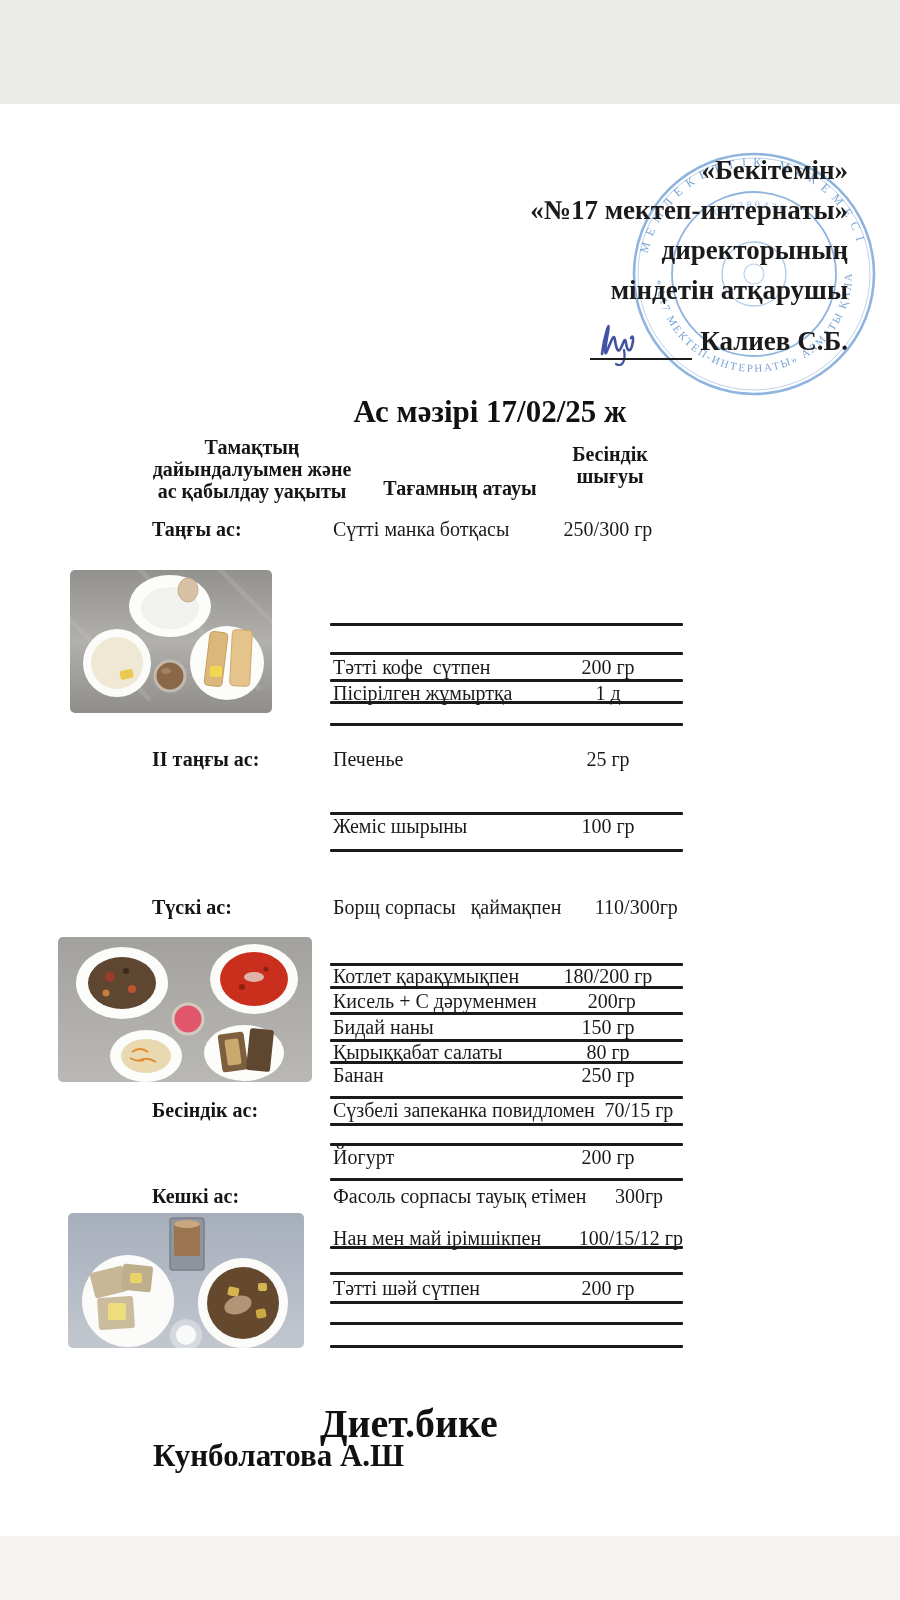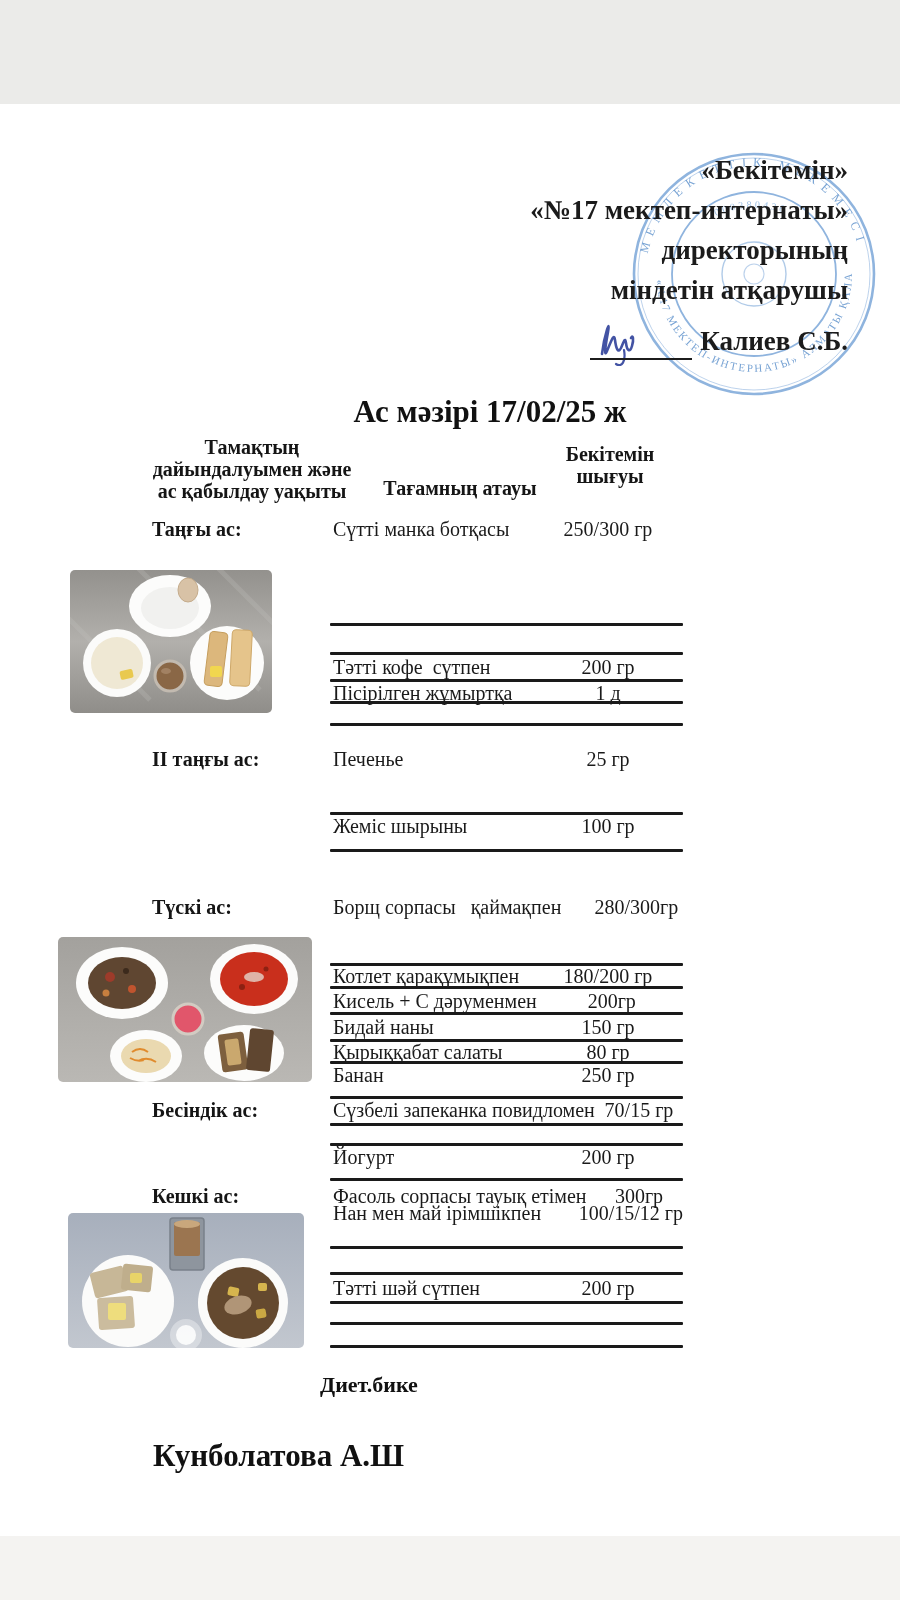--- a/index.html
+++ b/index.html
@@ -28,21 +28,21 @@
   .mrow{position:absolute;left:333px;width:350px;display:flex;justify-content:space-between;
         align-items:baseline;font-size:20px;line-height:22px;color:#1a1a1a;}
   .dish{white-space:pre;text-align:right;}
   .amt{flex:none;width:150px;text-align:center;white-space:pre;}
   .amt.tight{width:auto;min-width:88px;}
 
   .rule{position:absolute;left:330px;width:353px;height:3px;background:#1a1a1a;border-radius:1px;}
 
   .photo{position:absolute;border-radius:5px;overflow:hidden;}
 
-  .footer-role{position:absolute;left:320px;top:1372px;font-weight:bold;font-size:22px;color:#111;}
+  .footer-role{position:absolute;left:320px;top:1400px;font-weight:bold;font-size:40px;color:#111;}
   .footer-name{position:absolute;left:153px;top:1438px;font-weight:bold;font-size:31px;color:#111;}
 </style>
 </head>
 <body>
 
 <div class="page">
   <div class="top-band"></div>
   <div class="bottom-band"></div>
 
   <svg class="stamp" width="284" height="256" viewBox="0 0 284 256">
@@ -87,21 +87,21 @@
 
   <div class="hcell hc1">
     <span>Тамақтың</span>
     <span>дайындалуымен және</span>
     <span>ас қабылдау уақыты</span>
   </div>
   <div class="hcell hc2">
     <span>Тағамның атауы</span>
   </div>
   <div class="hcell hc3">
-    <span>Бекітемін</span>
+    <span>Бесіндік</span>
     <span>шығуы</span>
   </div>
 
   <div class="meal" style="top:518px">Таңғы ас:</div>
   <div class="meal" style="top:748px">II таңғы ас:</div>
   <div class="meal" style="top:896px">Түскі ас:</div>
   <div class="meal" style="top:1099px">Бесіндік ас:</div>
   <div class="meal" style="top:1185px">Кешкі ас:</div>
 
   <div class="mrow" style="top:518px">
@@ -119,21 +119,21 @@
   <div class="mrow" style="top:748px">
     <span class="dish">Печенье</span>
     <span class="amt">25 гр</span>
   </div>
   <div class="mrow" style="top:815px">
     <span class="dish">Жеміс шырыны</span>
     <span class="amt">100 гр</span>
   </div>
   <div class="mrow" style="top:896px">
     <span class="dish">Борщ сорпасы   қаймақпен</span>
-    <span class="amt">280/300гр</span>
+    <span class="amt">110/300гр</span>
   </div>
   <div class="mrow" style="top:965px">
     <span class="dish">Котлет қарақұмықпен</span>
     <span class="amt">180/200 гр</span>
   </div>
   <div class="mrow" style="top:990px">
     <span class="dish">Кисель + С дәруменмен</span>
     <span class="amt">200гр</span>
   </div>
   <div class="mrow" style="top:1016px">
@@ -153,21 +153,21 @@
     <span class="amt tight">70/15 гр</span>
   </div>
   <div class="mrow" style="top:1146px">
     <span class="dish">Йогурт</span>
     <span class="amt">200 гр</span>
   </div>
   <div class="mrow" style="top:1185px">
     <span class="dish">Фасоль сорпасы тауық етімен</span>
     <span class="amt tight">300гр</span>
   </div>
-  <div class="mrow" style="top:1202px">
+  <div class="mrow" style="top:1227px">
     <span class="dish">Нан мен май ірімшікпен</span>
     <span class="amt tight">100/15/12 гр</span>
   </div>
   <div class="mrow" style="top:1277px">
     <span class="dish">Тәтті шәй сүтпен</span>
     <span class="amt">200 гр</span>
   </div>
 
   <div class="rule" style="top:623px"></div>
   <div class="rule" style="top:652px"></div>

